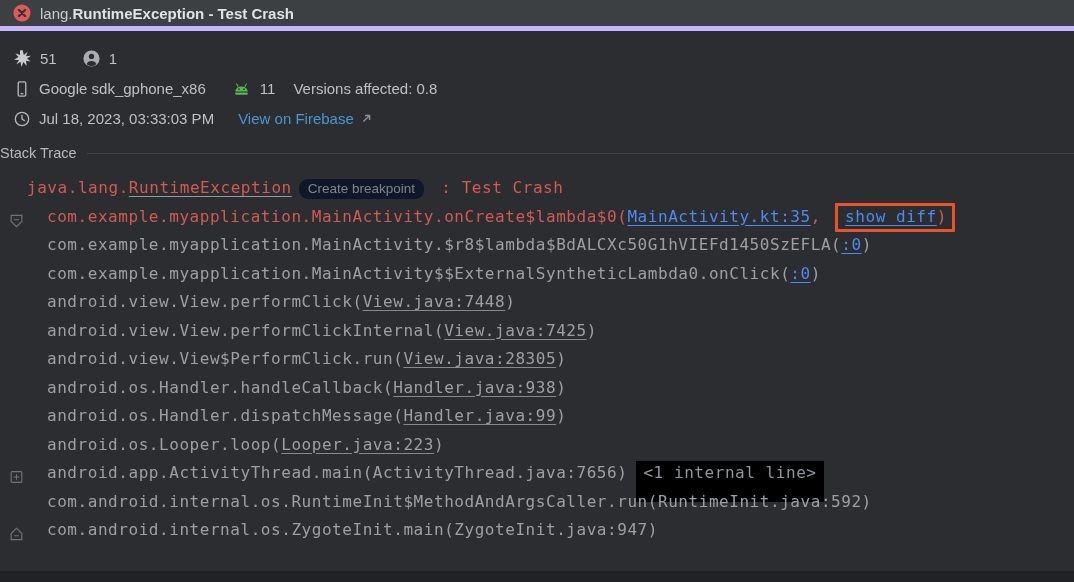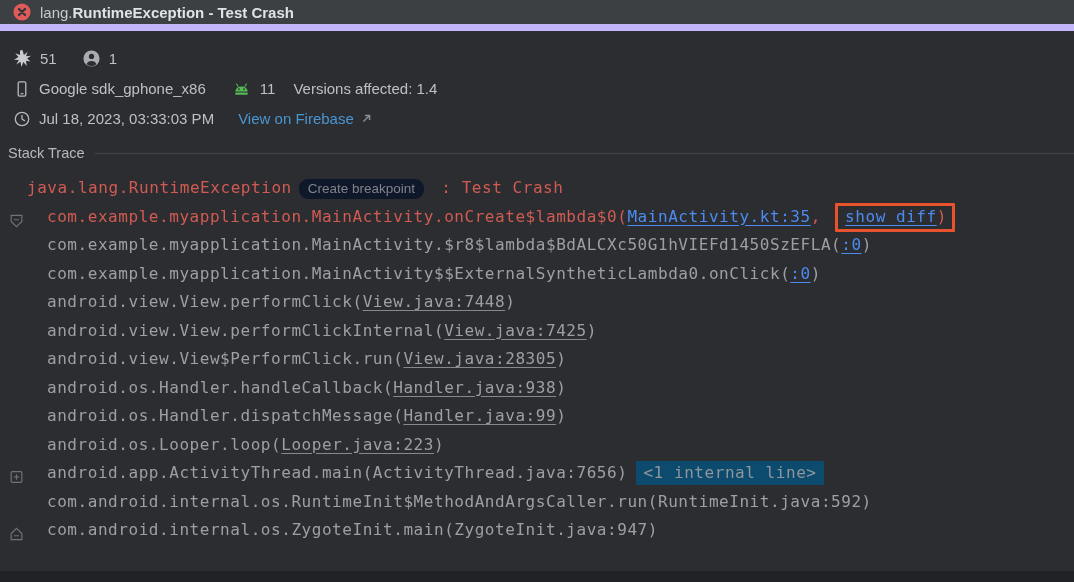--- a/index.html
+++ b/index.html
@@ -8,55 +8,55 @@
     background:#2b2d30;
     font-family:"Liberation Sans", sans-serif;
     color:#bdc1c7;
     position:relative;
   }
   
   .titlebar {
     height:31px; background:#3d4043;
     display:flex; align-items:center;
     padding-left:13px; gap:9px;
-    border-bottom:7px solid #c4b5fd;
+    border-bottom:5px solid #c4b5fd;
   }
   .titlebar .err-ic { width:18px; height:18px; display:inline-flex; }
   .title-text { font-size:15px; color:#c6c9ce; }
   .title-text b { color:#dfe2e7; }
   
   .meta { padding:17px 0 0 14px; }
   .meta .row { display:flex; align-items:center; height:21px; margin-bottom:9px; font-size:15px; color:#bdc0c5; }
   .ic { display:inline-flex; align-items:center; justify-content:center; }
   .gap-lg { margin-left:26px; }
   .lbl { margin-left:9px; }
   .firebase-link { color:var(--firebase-link-blue,#4a96d3); margin-left:24px; cursor:pointer; }
   .ext-arrow { margin-left:7px; display:inline-flex; }
   
-  .section-head { margin-top:14px; display:flex; align-items:center; padding-left:8px; height:20px; }
+  .section-head { margin-top:14px; display:flex; align-items:center; padding-left:0; height:20px; }
   .section-head .sh-label { font-size:14.5px; color:#b6bac0; white-space:nowrap; }
   .section-head .sh-rule { flex:1; height:1px; background:#414448; margin-left:10px; }
   
   .stack { margin-top:11px; font-family:"DejaVu Sans Mono", monospace; font-size:16px; letter-spacing:0.55px; }
   .frame { position:relative; height:28.5px; line-height:28.5px; white-space:pre; }
   .frame.red  { color:var(--stack-red,#d15b53); }
   .frame.gray { color:#9da0a3; }
   .frame .gutter { position:absolute; left:9px; top:50%; transform:translateY(-50%); width:15px; height:15px; cursor:pointer; }
   .frame .code { display:inline-block; margin-left:47px; }
   .frame.indent0 .code { margin-left:27px; }
-  .seg-u { text-decoration-color:#96999c; text-underline-offset:3px; text-decoration-thickness:1px; }
+  .seg-u { text-decoration:underline; text-decoration-color:#96999c; text-underline-offset:3px; text-decoration-thickness:1px; }
   .seg-link-blue { color:var(--link-blue,#4d8bf0); text-decoration:underline; text-underline-offset:3px; cursor:pointer; }
   .seg-link-gray { color:inherit; text-decoration:underline; text-decoration-color:#86898c; text-underline-offset:3px; cursor:pointer; }
   .seg-badge-hint {
     font-family:"Liberation Sans", sans-serif; font-size:13.5px; letter-spacing:0;
     color:#808489; background:#0f172a; border-radius:9px;
     padding:2px 9px 3px; margin:0 7px 0 7px; cursor:pointer;
   }
   .seg-badge-internal {
-    color:#8f959b; background:#0c4a6e; padding:2px 7px 3px; margin-left:9px; cursor:pointer;
+    color:#8f959b; background:#000000; padding:2px 7px 20px; margin-left:9px; cursor:pointer;
   }
   .diff-box {
     border:3px solid var(--highlight-orange,#e8522d);
     padding:1px 5px 3px 7px; margin-left:4px; border-radius:1px;
   }
   .bottom-strip { position:absolute; left:0; right:0; bottom:0; height:11px; background:#202225; }
 </style>
 </head>
 <body>
 
@@ -100,21 +100,21 @@
       <svg viewBox="0 0 20 15" width="19" height="14">
         <path d="M3.2 10.2 a6.9 6.6 0 0 1 13.6 0 Z" fill="#55b855"></path>
         <line x1="6.2" y1="4.4" x2="4.7" y2="2.2" stroke="#55b855" stroke-width="1.2" stroke-linecap="round"></line>
         <line x1="13.8" y1="4.4" x2="15.3" y2="2.2" stroke="#55b855" stroke-width="1.2" stroke-linecap="round"></line>
         <circle cx="7.3" cy="7.6" r="0.95" fill="#2b2d30"></circle>
         <circle cx="12.7" cy="7.6" r="0.95" fill="#2b2d30"></circle>
         <rect x="3.2" y="11.2" width="13.6" height="2.4" rx="1.1" fill="#55b855"></rect>
       </svg>
     </span>
     <span class="lbl">11</span>
-    <span class="lbl gap-lg" style="margin-left:18px">Versions affected: 1.4</span>
+    <span class="lbl gap-lg" style="margin-left:18px">Versions affected: 0.8</span>
   </div>
 
   <div class="row">
     <span class="ic">
       <svg viewBox="0 0 16 16" width="16" height="16">
         <circle cx="8" cy="8" r="6.7" fill="none" stroke="#b6bac0" stroke-width="1.3"></circle>
         <path d="M8 4.4 V8 L10.4 9.6" stroke="#b6bac0" stroke-width="1.3" fill="none" stroke-linecap="round"></path>
       </svg>
     </span>
     <span class="lbl">Jul 18, 2023, 03:33:03 PM</span>

